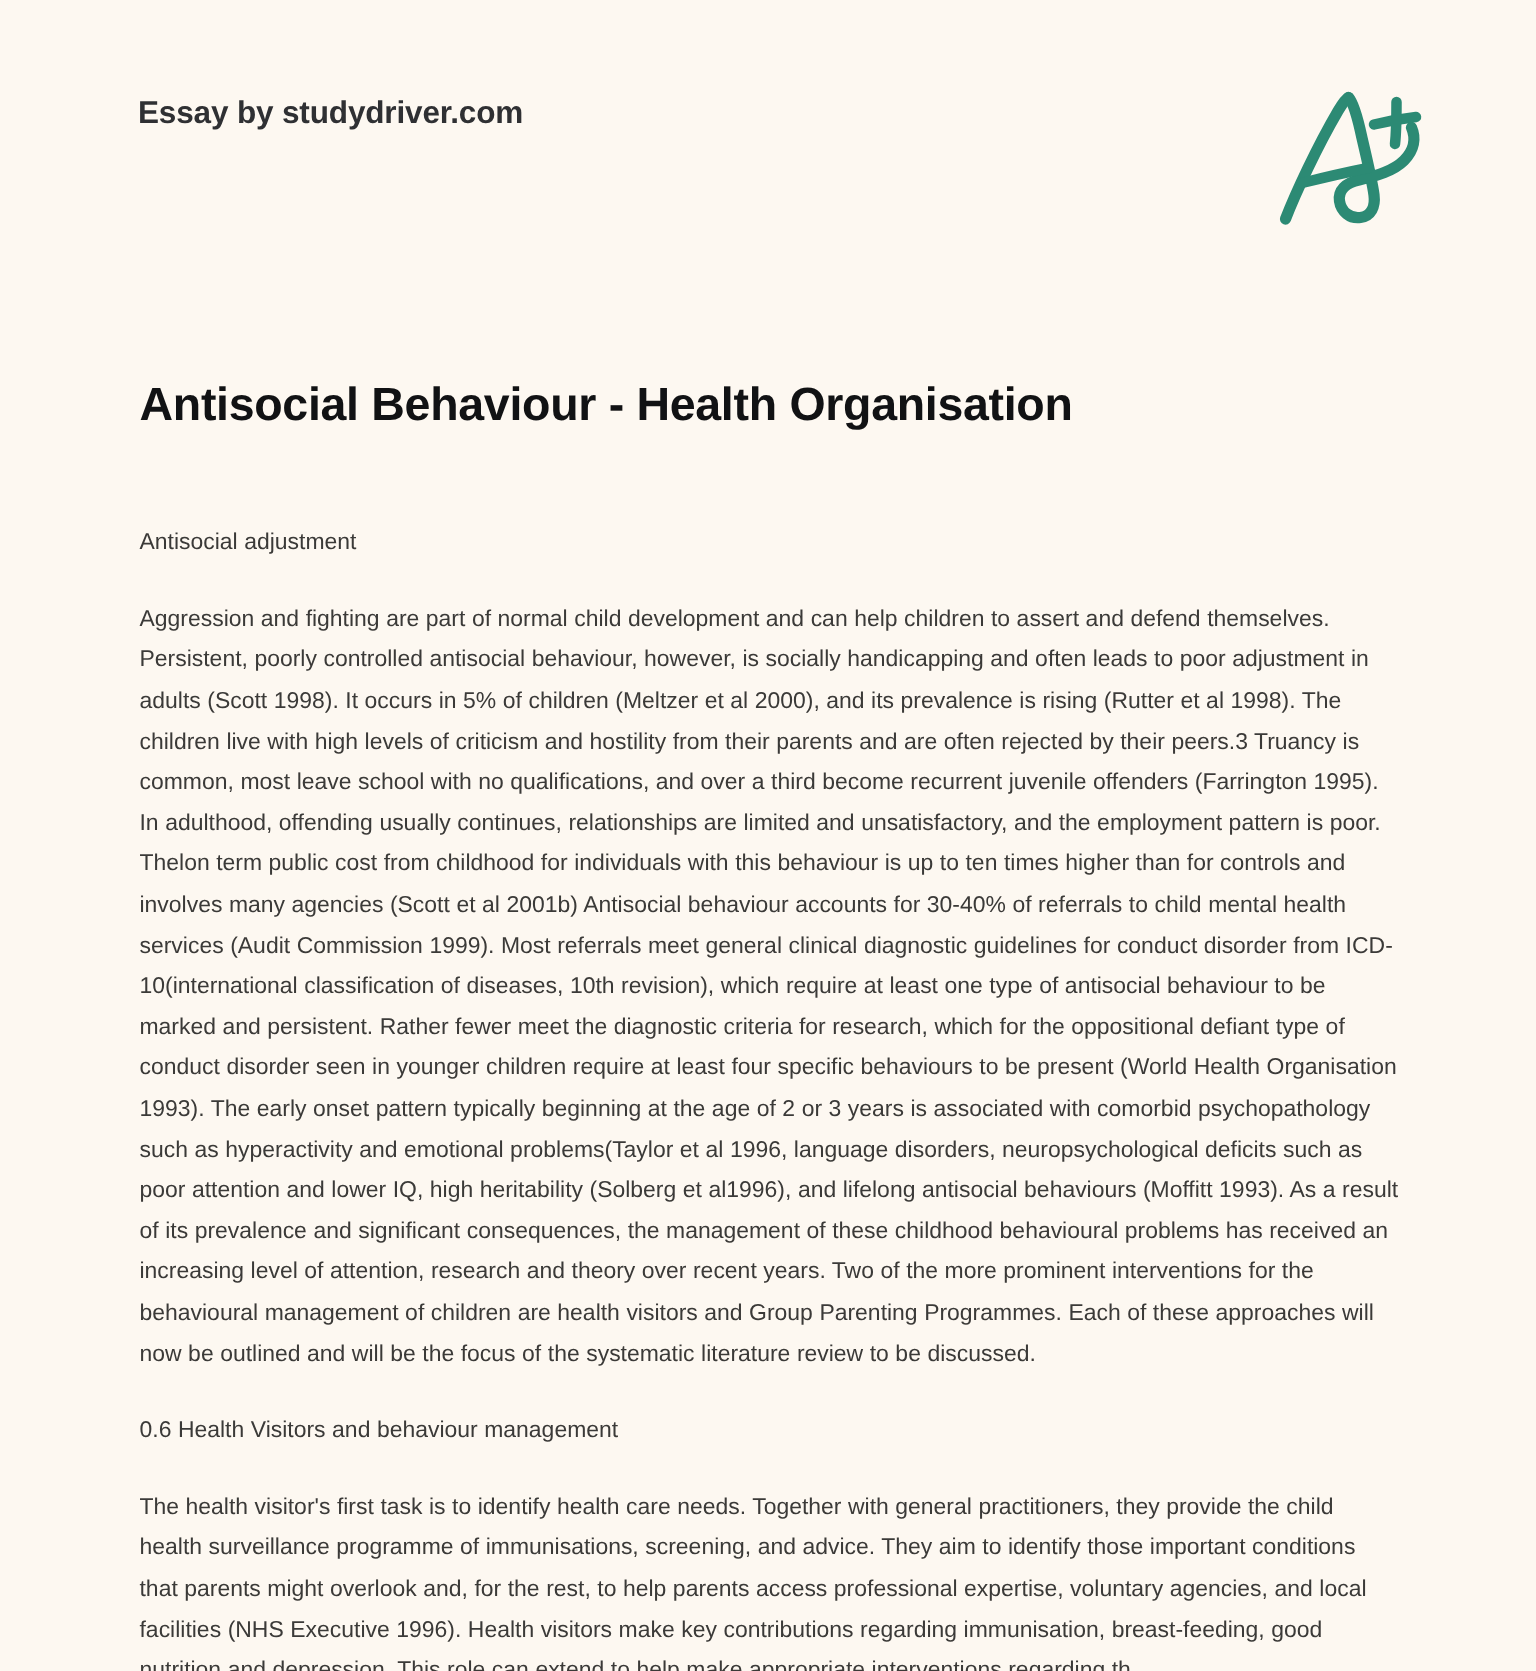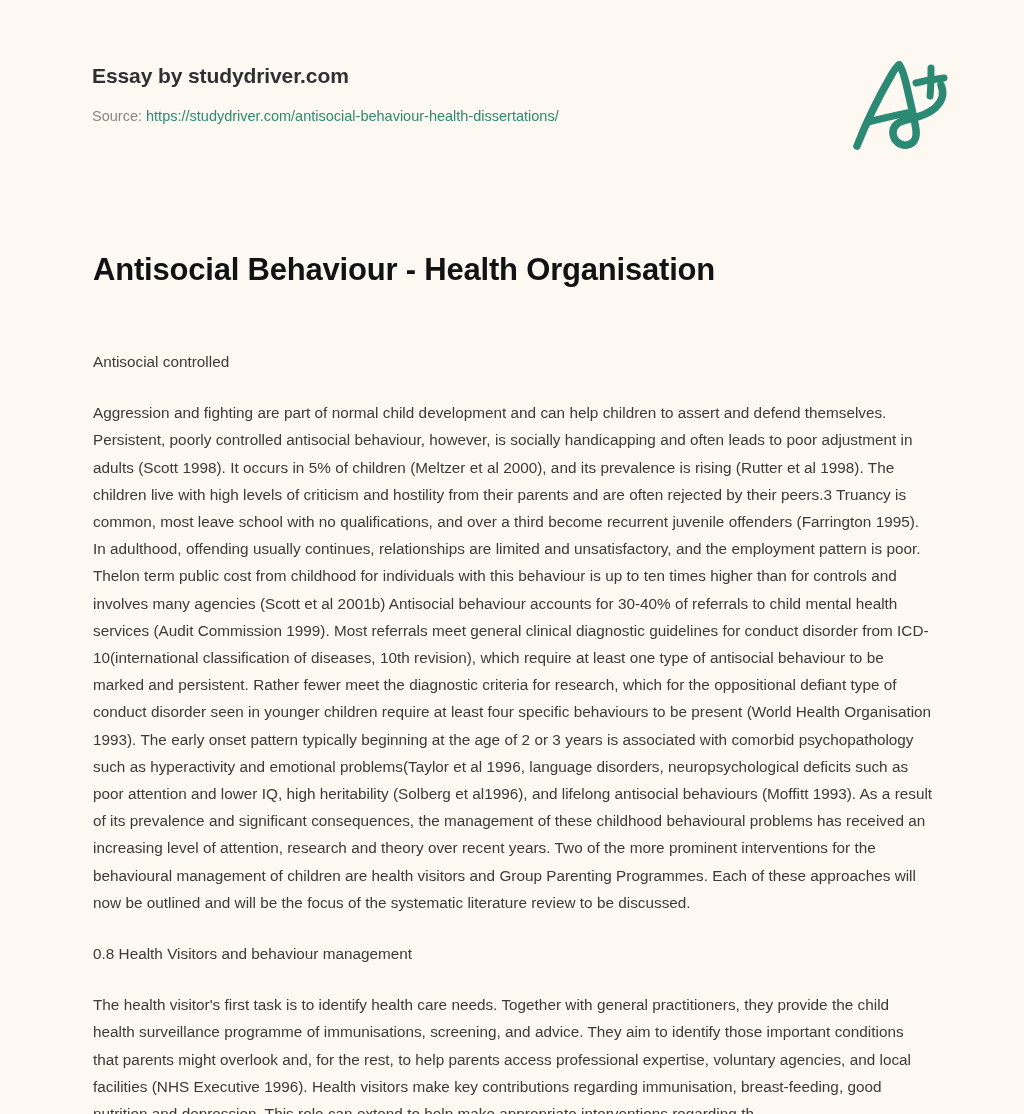--- a/index.html
+++ b/index.html
@@ -114,24 +114,20 @@
 </head>
 <body>
 
 <div class="page">
 
   <div class="header">
 
     <div class="brand-block">
       <div class="brand-title">Essay by studydriver.com</div>
 
-      <div class="source-line">
-        <span class="source-label">Source:</span>
-        <a class="source-url" href="#">https://studydriver.com/antisocial-behaviour-health-dissertations/</a>
-      </div>
     </div>
 
     <div class="logo">
       <svg viewBox="0 0 126 104" xmlns="http://www.w3.org/2000/svg">
         <g fill="none" stroke="#2c8a74" stroke-linecap="round" stroke-linejoin="round">
 
           <path d="M17 94 C24 76 38 46 52 22 C55 17 57 14 59 13" stroke-width="7.5"></path>
 
           <path d="M59 13 C62 16 65 26 68 40 C72 57 75 70 76 78
                    C77 86 74 92 67 93 C60 94 54 89 53 82
@@ -145,19 +141,19 @@
           <path d="M91 16 C91 25 91 35 90 44" stroke-width="7"></path>
         </g>
       </svg>
     </div>
 
   </div>
 
   <h1 class="doc-title">Antisocial Behaviour - Health Organisation</h1>
 
   <div class="body-content">
-    <p>Antisocial controlled</p>
+    <p>Antisocial adjustment</p>
     <p>Aggression and fighting are part of normal child development and can help children to assert and defend themselves. Persistent, poorly controlled antisocial behaviour, however, is socially handicapping and often leads to poor adjustment in adults (Scott 1998). It occurs in 5% of children (Meltzer et al 2000), and its prevalence is rising (Rutter et al 1998). The children live with high levels of criticism and hostility from their parents and are often rejected by their peers.3 Truancy is common, most leave school with no qualifications, and over a third become recurrent juvenile offenders (Farrington 1995). In adulthood, offending usually continues, relationships are limited and unsatisfactory, and the employment pattern is poor. Thelon term public cost from childhood for individuals with this behaviour is up to ten times higher than for controls and involves many agencies (Scott et al 2001b) Antisocial behaviour accounts for 30-40% of referrals to child mental health services (Audit Commission 1999). Most referrals meet general clinical diagnostic guidelines for conduct disorder from ICD-10(international classification of diseases, 10th revision), which require at least one type of antisocial behaviour to be marked and persistent. Rather fewer meet the diagnostic criteria for research, which for the oppositional defiant type of conduct disorder seen in younger children require at least four specific behaviours to be present (World Health Organisation 1993). The early onset pattern typically beginning at the age of 2 or 3 years is associated with comorbid psychopathology such as hyperactivity and emotional problems(Taylor et al 1996, language disorders, neuropsychological deficits such as poor attention and lower IQ, high heritability (Solberg et al1996), and lifelong antisocial behaviours (Moffitt 1993). As a result of its prevalence and significant consequences, the management of these childhood behavioural problems has received an increasing level of attention, research and theory over recent years. Two of the more prominent interventions for the behavioural management of children are health visitors and Group Parenting Programmes. Each of these approaches will now be outlined and will be the focus of the systematic literature review to be discussed.</p>
-    <p>0.8 Health Visitors and behaviour management</p>
+    <p>0.6 Health Visitors and behaviour management</p>
     <p>The health visitor's first task is to identify health care needs. Together with general practitioners, they provide the child health surveillance programme of immunisations, screening, and advice. They aim to identify those important conditions that parents might overlook and, for the rest, to help parents access professional expertise, voluntary agencies, and local facilities (NHS Executive 1996). Health visitors make key contributions regarding immunisation, breast-feeding, good nutrition and depression. This role can extend to help make appropriate interventions regarding th</p>
   </div>
 
 </div>
 
 </body></html>

